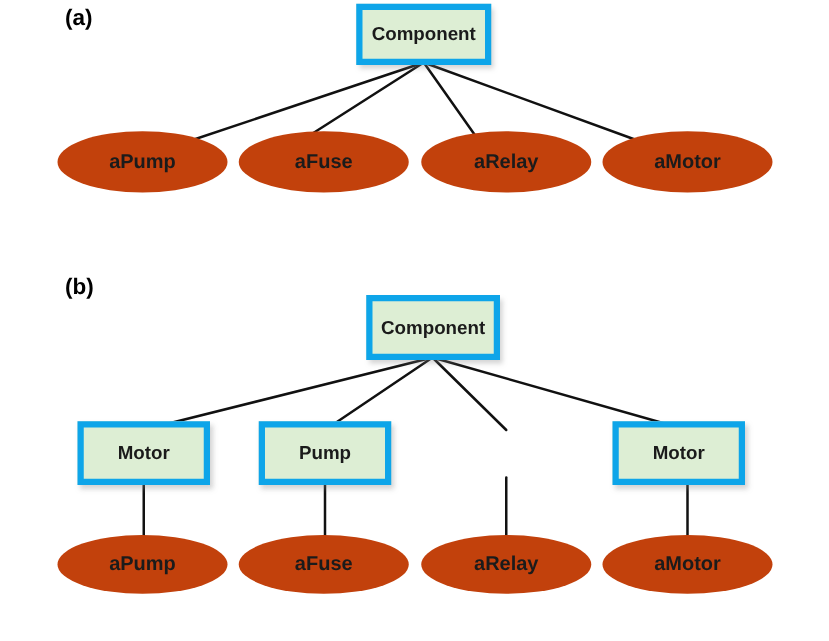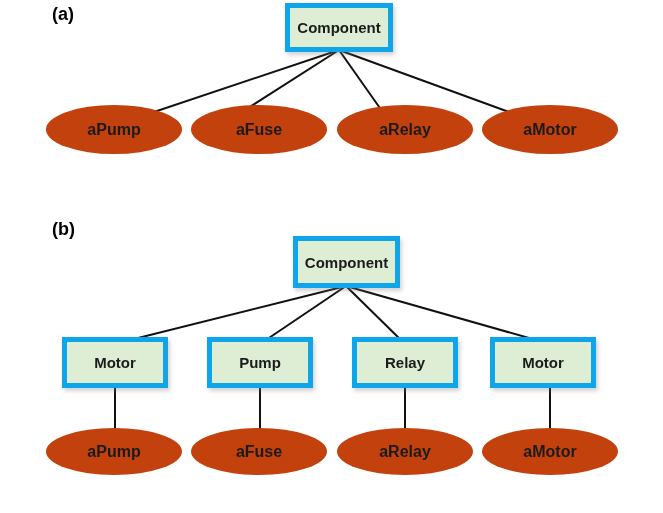--- a/index.html
+++ b/index.html
@@ -66,21 +66,20 @@
   <div class="ell" style="left:191px;top:105px;width:136px;height:49px">aFuse</div>
   <div class="ell" style="left:337px;top:105px;width:136px;height:49px">aRelay</div>
   <div class="ell" style="left:482px;top:105px;width:136px;height:49px">aMotor</div>
 
   <div class="panel-label" style="left:52px;top:219px">(b)</div>
 
   <div class="gbox" style="left:293px;top:236px;width:107px;height:52px">Component</div>
 
   <div class="gbox" style="left:62px;top:337px;width:106px;height:51px">Motor</div>
   <div class="gbox" style="left:207px;top:337px;width:106px;height:51px">Pump</div>
-  <div class="gbox" style="left:352px;top:337px;width:106px;height:51px">Relay</div>
   <div class="gbox" style="left:490px;top:337px;width:106px;height:51px">Motor</div>
 
   <div class="ell" style="left:46px;top:428px;width:136px;height:47px">aPump</div>
   <div class="ell" style="left:191px;top:428px;width:136px;height:47px">aFuse</div>
   <div class="ell" style="left:337px;top:428px;width:136px;height:47px">aRelay</div>
   <div class="ell" style="left:482px;top:428px;width:136px;height:47px">aMotor</div>
 
 </div>
 
 </body></html>

